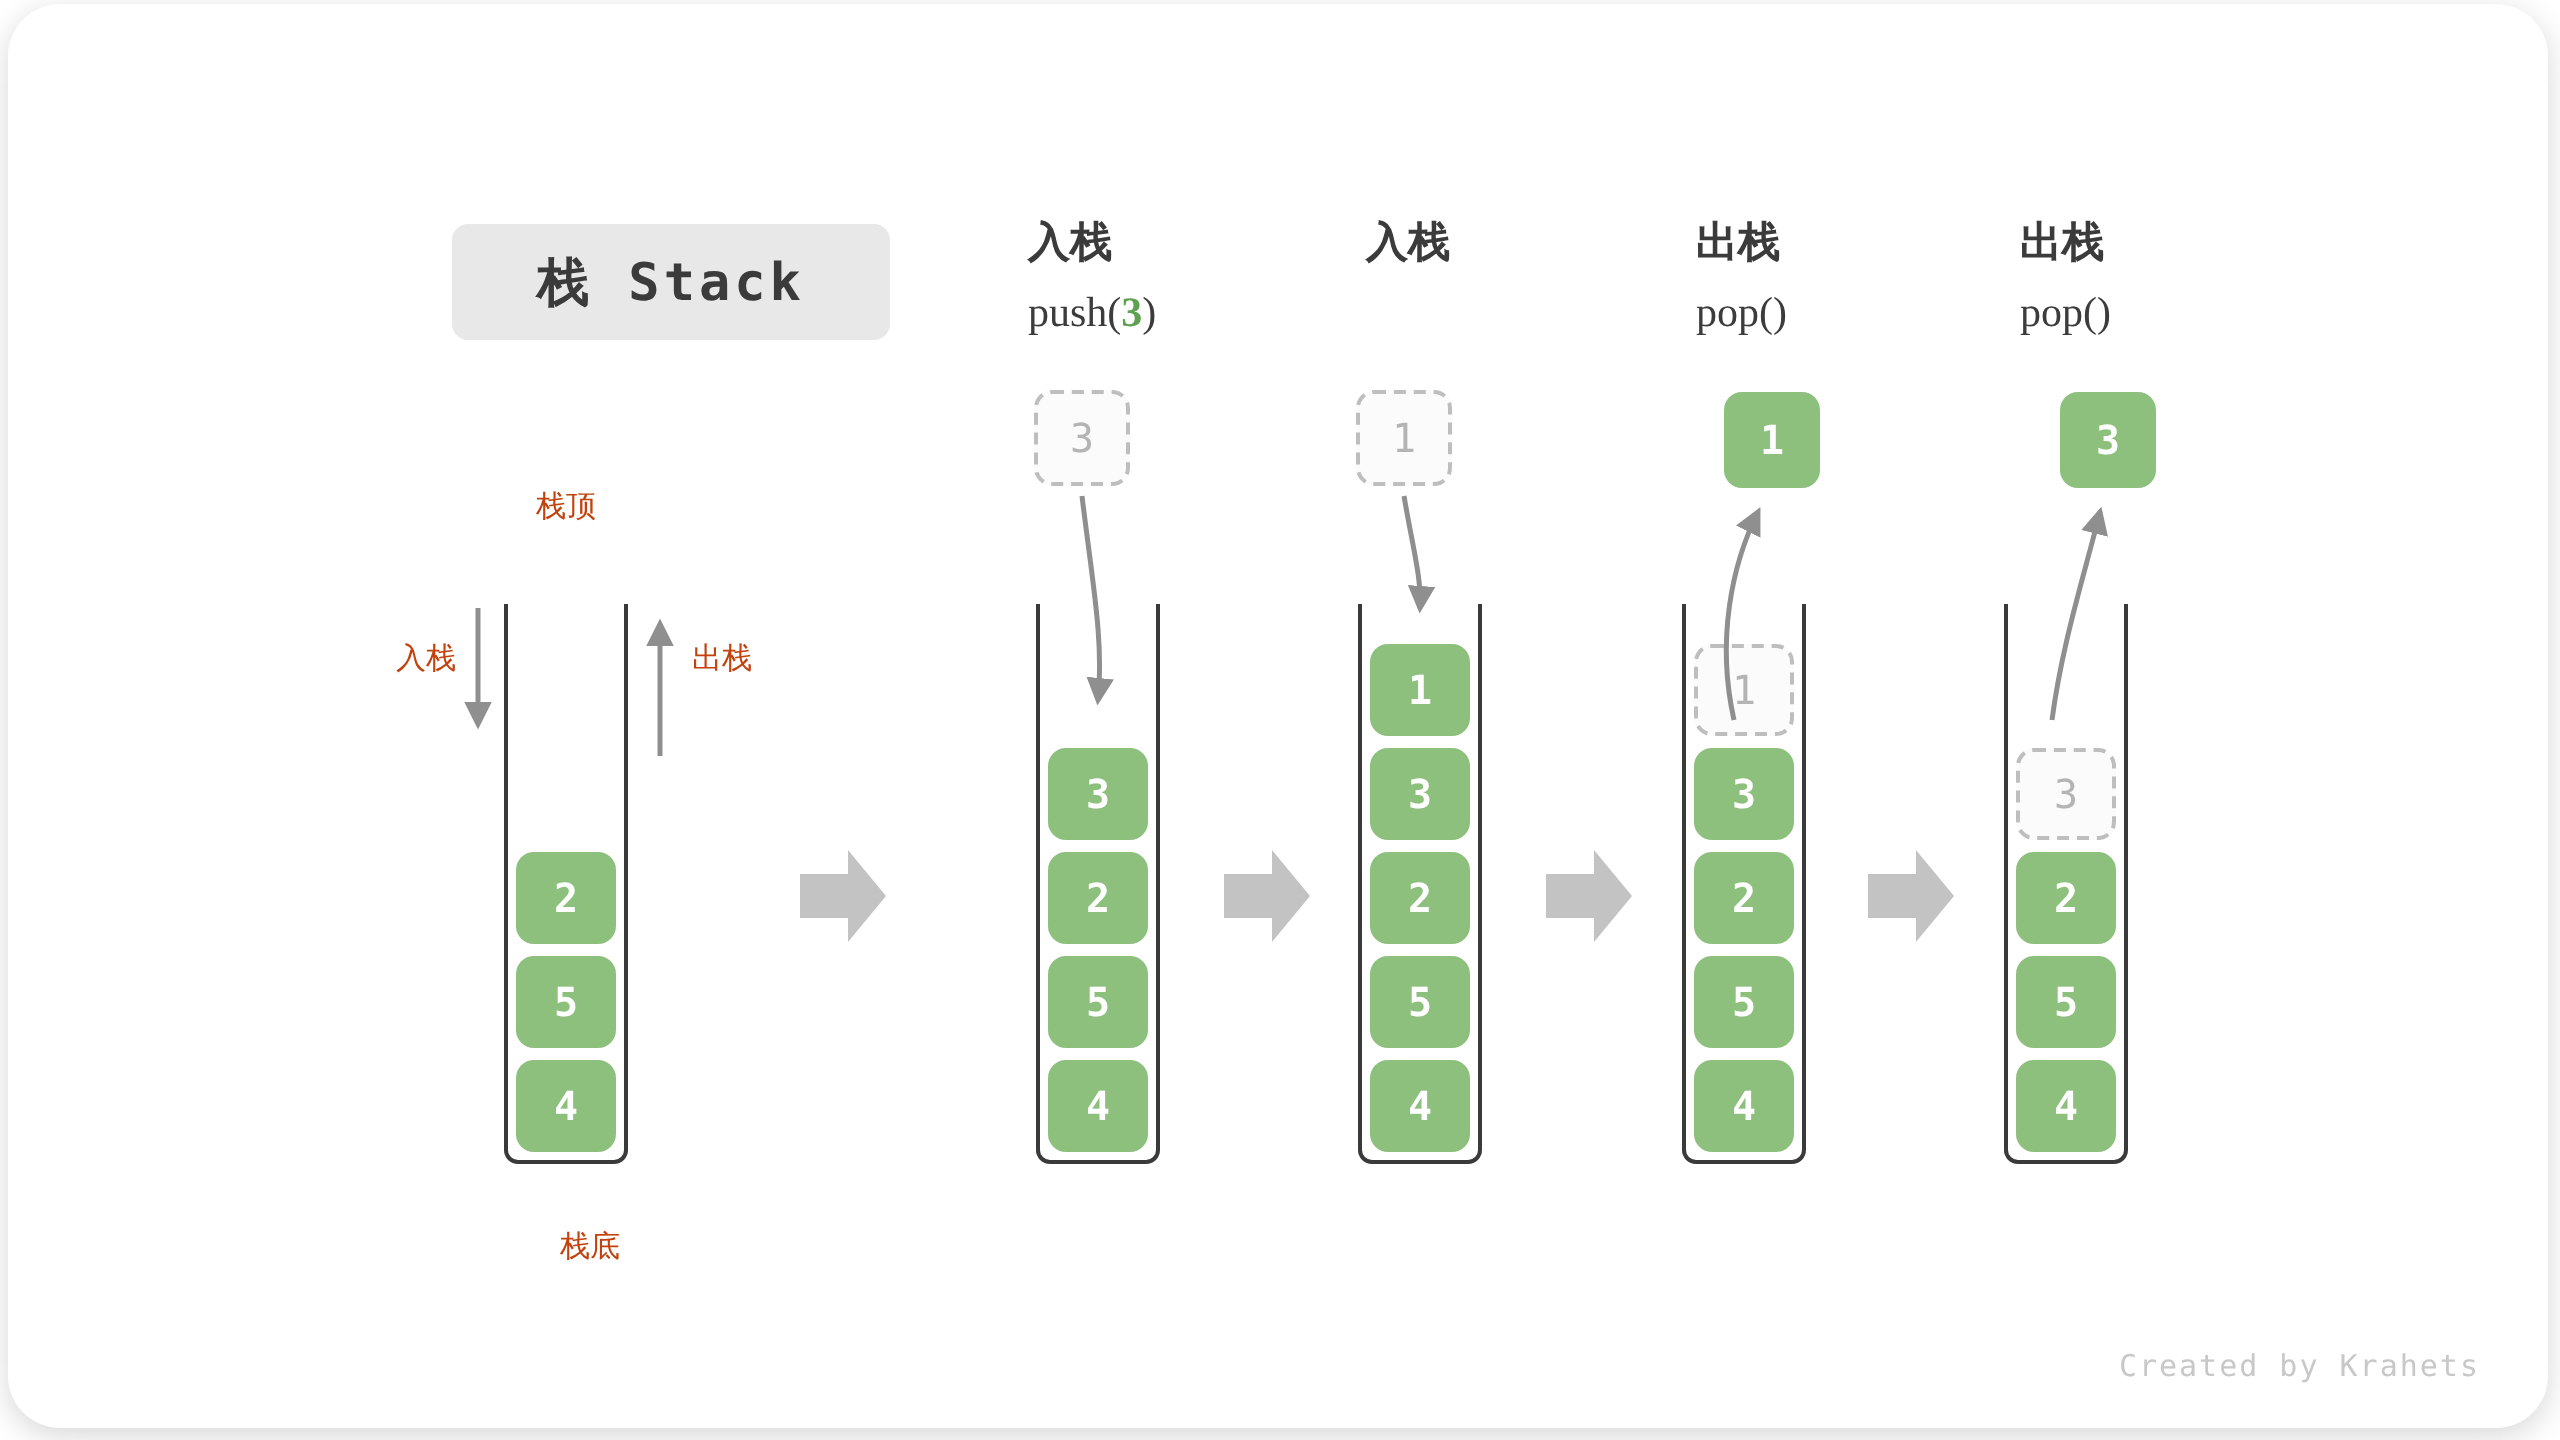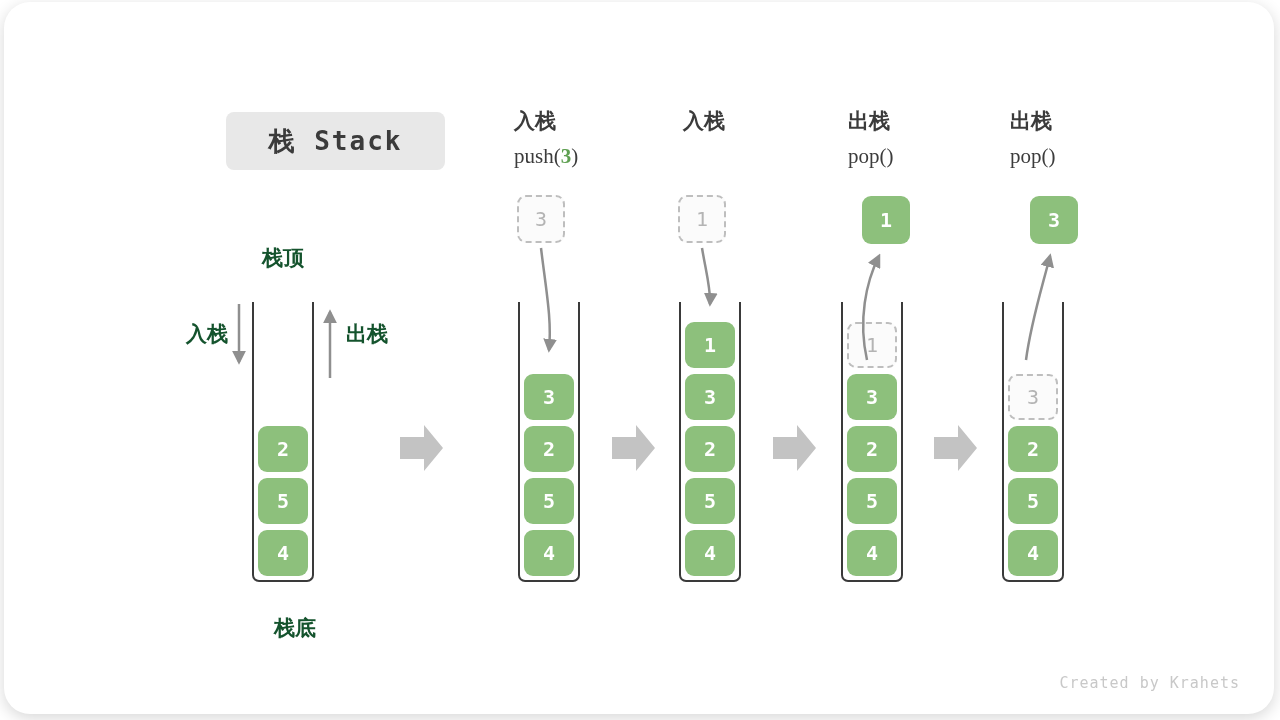--- a/index.html
+++ b/index.html
@@ -28,21 +28,21 @@
   .cell{width:50px;height:46px;left:4px;}
   .solid{background:#8DC07C;color:#ffffff;border:none;}
   .dashed{background:#FBFBFB;color:#B4B4B4;border:2px dashed #BEBEBE;font-weight:400;}
 
   
   .stack{position:absolute;top:302px;width:62px;height:280px;box-sizing:border-box;
     border-left:2px solid #3A3A3A;border-right:2px solid #3A3A3A;border-bottom:2px solid #3A3A3A;
     border-bottom-left-radius:7px;border-bottom-right-radius:7px;background:#ffffff;}
 
   
-  .anno{position:absolute;font-size:21px;font-weight:700;color:#14532d;}
+  .anno{position:absolute;font-size:15px;font-weight:400;color:#c2410c;}
 
   .overlay{position:absolute;left:0;top:0;pointer-events:none;}
 
   .watermark{position:absolute;right:40px;top:674px;font-family:"DejaVu Sans Mono",monospace;
     font-size:15px;color:#C8C8C8;letter-spacing:1px;}
 </style>
 </head>
 <body>
 
 <div class="card"></div>

